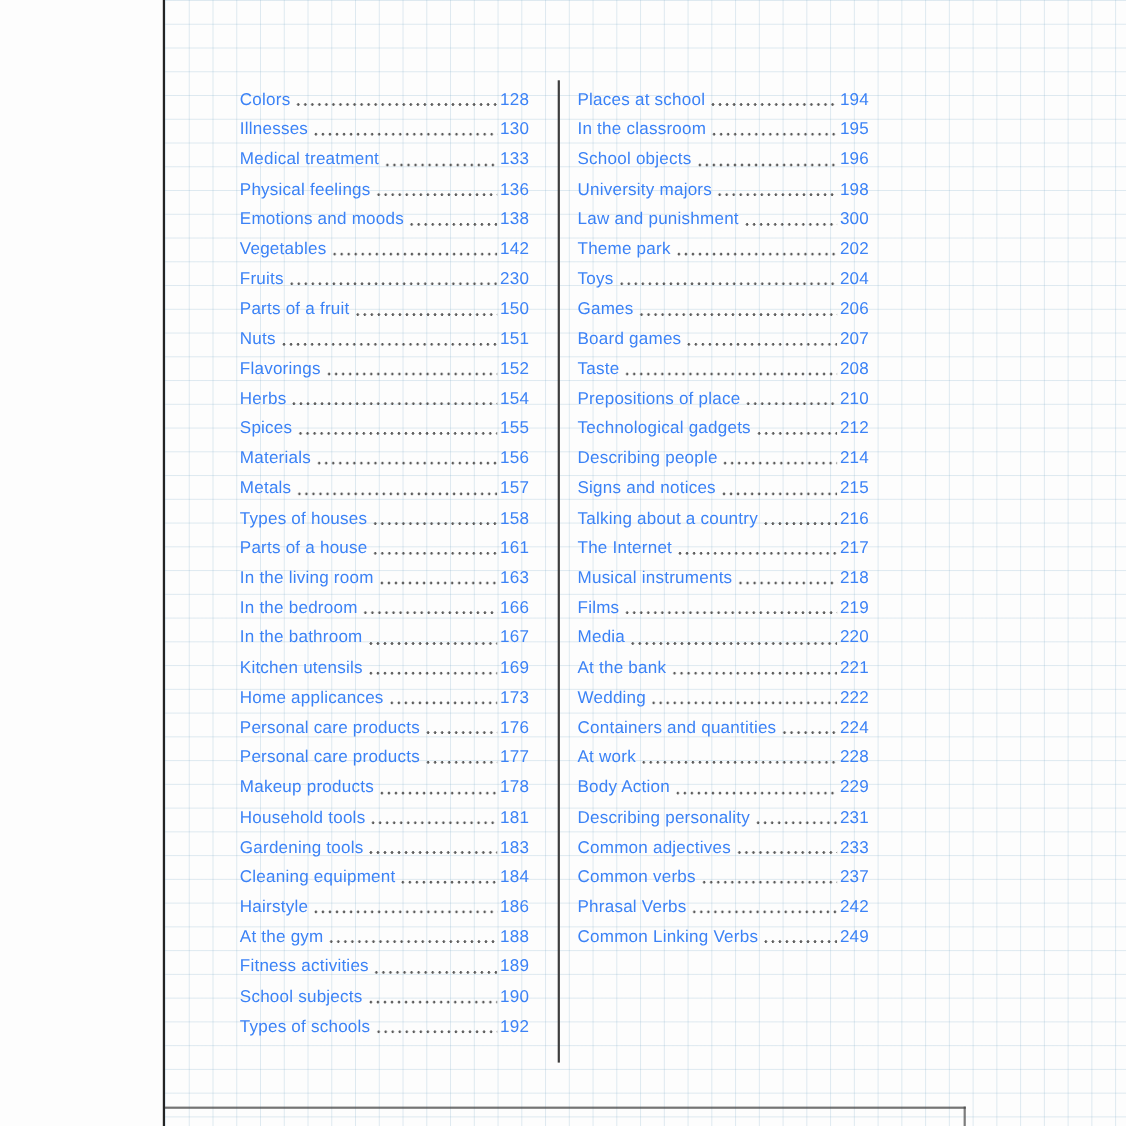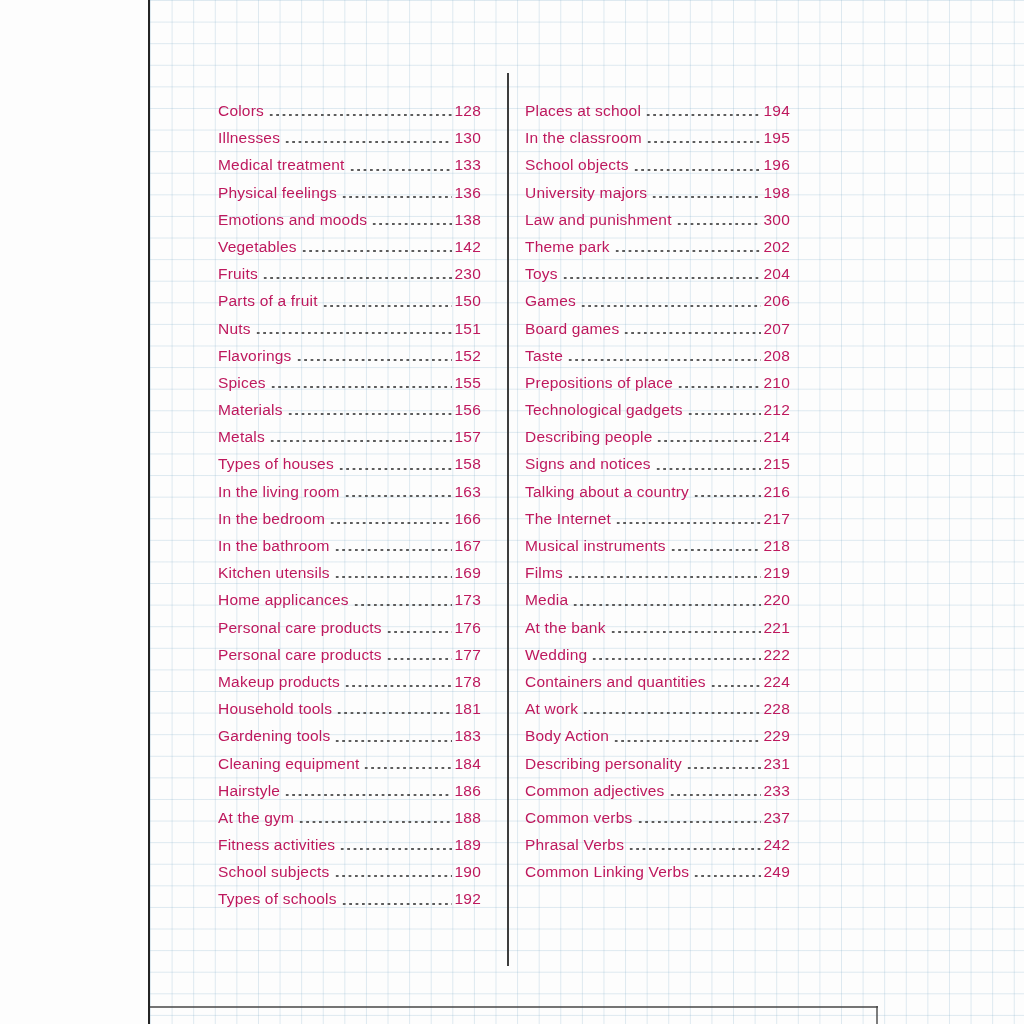--- a/index.html
+++ b/index.html
@@ -56,24 +56,23 @@
     position: absolute;
     left: 507px;
     top: 73px;
     width: 2px;
     height: 893px;
     background: #3d3d3d;
   }
   .toc-col {
     position: absolute;
     top: 77px;
-    color: #be185d;
+    color: #3b82f6;
     font-size: 15.5px;
     letter-spacing: 0.2px;
-    margin-top: 20px;
   }
   .toc-col.left  { left: 218px; width: 263px; }
   .toc-col.right { left: 525px; width: 265px; }
   .row {
     display: flex;
     align-items: baseline;
     height: 27.2px;
     line-height: 27.2px;
     white-space: nowrap;
   }
@@ -158,20 +157,25 @@
         <span class="leader"></span>
         <span class="pagenum">151</span>
       </div>
 
       <div class="row">
         <span class="title">Flavorings</span>
         <span class="leader"></span>
         <span class="pagenum">152</span>
       </div>
 
+      <div class="row">
+        <span class="title">Herbs</span>
+        <span class="leader"></span>
+        <span class="pagenum">154</span>
+      </div>
 
       <div class="row">
         <span class="title">Spices</span>
         <span class="leader"></span>
         <span class="pagenum">155</span>
       </div>
 
       <div class="row">
         <span class="title">Materials</span>
         <span class="leader"></span>
@@ -183,20 +187,25 @@
         <span class="leader"></span>
         <span class="pagenum">157</span>
       </div>
 
       <div class="row">
         <span class="title">Types of houses</span>
         <span class="leader"></span>
         <span class="pagenum">158</span>
       </div>
 
+      <div class="row">
+        <span class="title">Parts of a house</span>
+        <span class="leader"></span>
+        <span class="pagenum">161</span>
+      </div>
 
       <div class="row">
         <span class="title">In the living room</span>
         <span class="leader"></span>
         <span class="pagenum">163</span>
       </div>
 
       <div class="row">
         <span class="title">In the bedroom</span>
         <span class="leader"></span>

